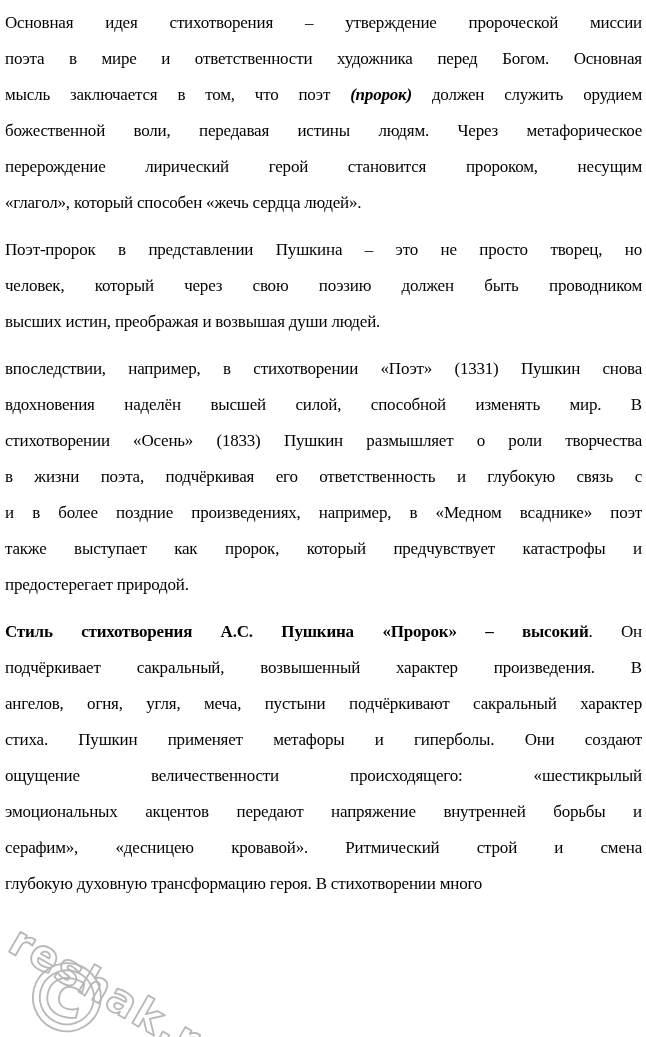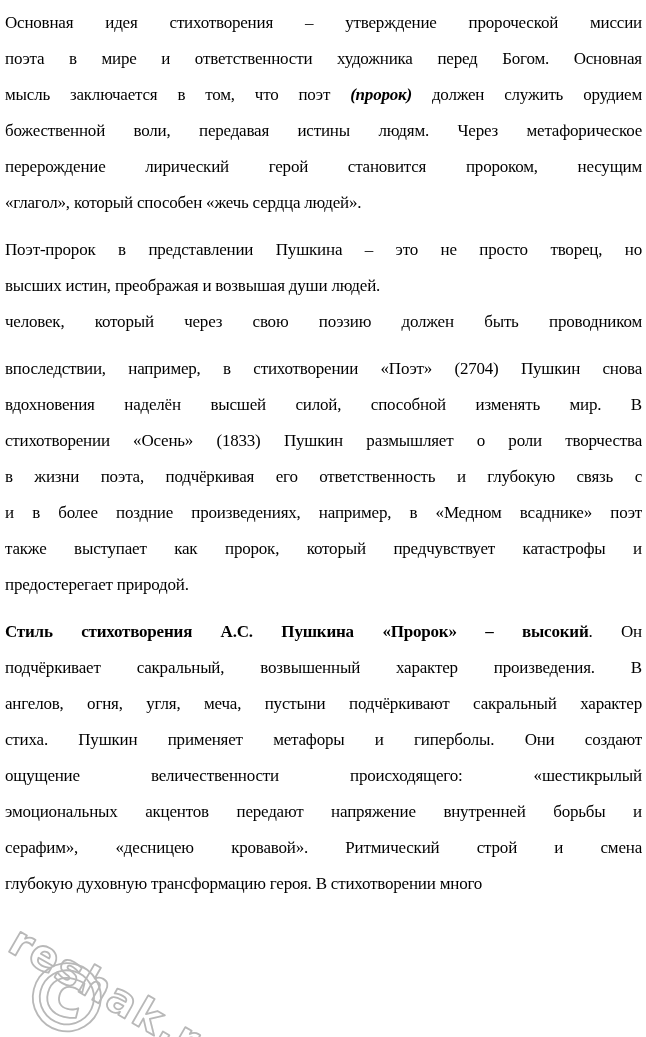--- a/index.html
+++ b/index.html
@@ -60,25 +60,25 @@
       <div class="paragraph">
         <div class="line"><span>Основная идея стихотворения – утверждение пророческой миссии</span></div>
         <div class="line"><span>поэта в мире и ответственности художника перед Богом. Основная</span></div>
         <div class="line"><span>мысль заключается в том, что поэт </span><span class="i">(пророк)</span><span> должен служить орудием</span></div>
         <div class="line"><span>божественной воли, передавая истины людям. Через метафорическое</span></div>
         <div class="line"><span>перерождение лирический герой становится пророком, несущим</span></div>
         <div class="line last"><span>«глагол», который способен «жечь сердца людей».</span></div>
       </div>
       <div class="paragraph">
         <div class="line"><span>Поэт-пророк в представлении Пушкина – это не просто творец, но</span></div>
+        <div class="line"><span>человек, который через свою поэзию должен быть проводником</span></div>
         <div class="line last"><span>высших истин, преображая и возвышая души людей.</span></div>
-        <div class="line"><span>человек, который через свою поэзию должен быть проводником</span></div>
       </div>
       <div class="paragraph">
-        <div class="line"><span>впоследствии, например, в стихотворении «Поэт» (2704) Пушкин снова</span></div>
+        <div class="line"><span>впоследствии, например, в стихотворении «Поэт» (1331) Пушкин снова</span></div>
         <div class="line"><span>вдохновения наделён высшей силой, способной изменять мир. В</span></div>
         <div class="line"><span>стихотворении «Осень» (1833) Пушкин размышляет о роли творчества</span></div>
         <div class="line"><span>в жизни поэта, подчёркивая его ответственность и глубокую связь с</span></div>
         <div class="line"><span>и в более поздние произведениях, например, в «Медном всаднике» поэт</span></div>
         <div class="line"><span>также выступает как пророк, который предчувствует катастрофы и</span></div>
         <div class="line last"><span>предостерегает природой.</span></div>
       </div>
       <div class="paragraph">
         <div class="line"><span class="b">Стиль стихотворения А.С. Пушкина «Пророк» – высокий</span><span>. Он</span></div>
         <div class="line"><span>подчёркивает сакральный, возвышенный характер произведения. В</span></div>

